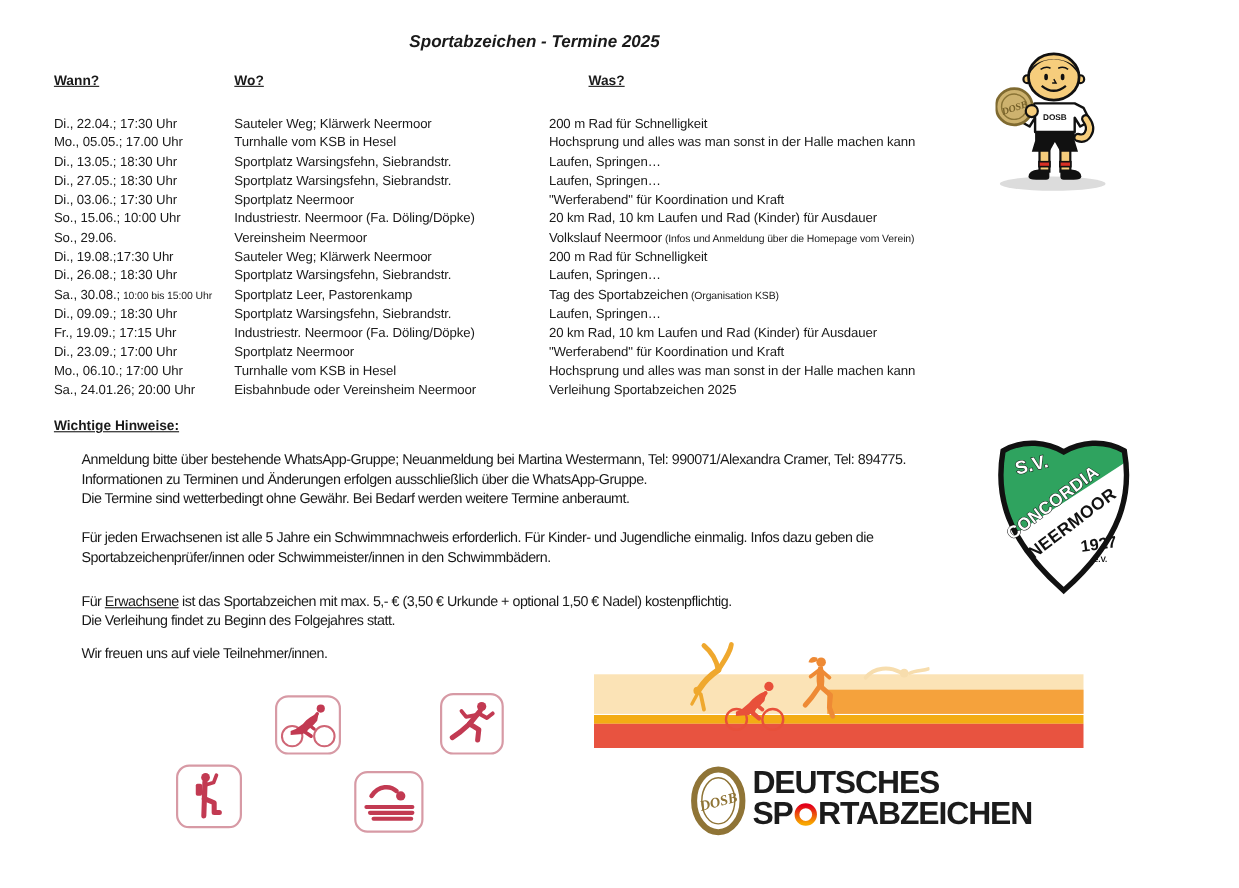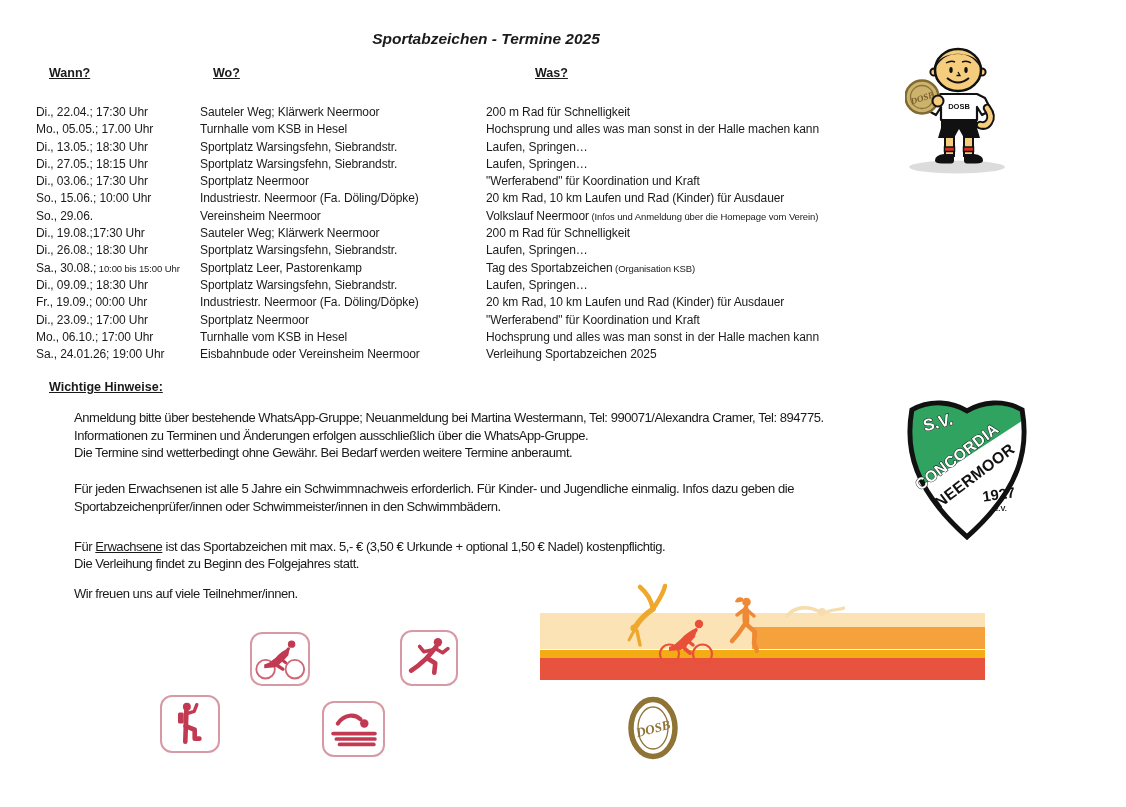--- a/index.html
+++ b/index.html
@@ -12,21 +12,21 @@
   #doc-title{
     left:0;top:30px;width:972px;text-align:center;
     font-size:15.5px;font-weight:bold;font-style:italic;letter-spacing:0;
   }
   
   .col-header{
     top:66px;font-size:12.5px;font-weight:bold;text-decoration:underline;white-space:nowrap;
   }
   
   #schedule{
-    left:36px;top:104px;display:grid;
+    left:49px;top:104px;display:grid;
     grid-template-columns:164px 286px 570px;
     grid-auto-rows:17.3px;
     font-size:12px;letter-spacing:-0.1px;line-height:17.3px;white-space:nowrap;
   }
   .tr{display:contents;}
   .td{overflow:visible;}
   .sm{font-size:9.5px;}
   
   .note-line{left:49px;font-size:13px;letter-spacing:-0.45px;white-space:nowrap;margin-left:25px;}
   #notes-heading{left:49px;top:380px;font-size:12.5px;font-weight:bold;text-decoration:underline;letter-spacing:0;}
@@ -70,21 +70,21 @@
       <div class="td"><span>Mo., 05.05.; 17.00 Uhr</span><span class="sm"></span></div>
       <div class="td">Turnhalle vom KSB in Hesel</div>
       <div class="td"><span>Hochsprung und alles was man sonst in der Halle machen kann</span><span class="sm"></span></div>
     </div>
     <div class="tr">
       <div class="td"><span>Di., 13.05.; 18:30 Uhr</span><span class="sm"></span></div>
       <div class="td">Sportplatz Warsingsfehn, Siebrandstr.</div>
       <div class="td"><span>Laufen, Springen…</span><span class="sm"></span></div>
     </div>
     <div class="tr">
-      <div class="td"><span>Di., 27.05.; 18:15 Uhr</span><span class="sm"></span></div>
+      <div class="td"><span>Di., 27.05.; 18:30 Uhr</span><span class="sm"></span></div>
       <div class="td">Sportplatz Warsingsfehn, Siebrandstr.</div>
       <div class="td"><span>Laufen, Springen…</span><span class="sm"></span></div>
     </div>
     <div class="tr">
       <div class="td"><span>Di., 03.06.; 17:30 Uhr</span><span class="sm"></span></div>
       <div class="td">Sportplatz Neermoor</div>
       <div class="td"><span>"Werferabend" für Koordination und Kraft</span><span class="sm"></span></div>
     </div>
     <div class="tr">
       <div class="td"><span>So., 15.06.; 10:00 Uhr</span><span class="sm"></span></div>
@@ -110,36 +110,36 @@
       <div class="td"><span>Sa., 30.08.;</span><span class="sm"> 10:00 bis 15:00 Uhr</span></div>
       <div class="td">Sportplatz Leer, Pastorenkamp</div>
       <div class="td"><span>Tag des Sportabzeichen</span><span class="sm"> (Organisation KSB)</span></div>
     </div>
     <div class="tr">
       <div class="td"><span>Di., 09.09.; 18:30 Uhr</span><span class="sm"></span></div>
       <div class="td">Sportplatz Warsingsfehn, Siebrandstr.</div>
       <div class="td"><span>Laufen, Springen…</span><span class="sm"></span></div>
     </div>
     <div class="tr">
-      <div class="td"><span>Fr., 19.09.; 00:00 Uhr</span><span class="sm"></span></div>
+      <div class="td"><span>Fr., 19.09.; 17:15 Uhr</span><span class="sm"></span></div>
       <div class="td">Industriestr. Neermoor (Fa. Döling/Döpke)</div>
       <div class="td"><span>20 km Rad, 10 km Laufen und Rad (Kinder) für Ausdauer</span><span class="sm"></span></div>
     </div>
     <div class="tr">
       <div class="td"><span>Di., 23.09.; 17:00 Uhr</span><span class="sm"></span></div>
       <div class="td">Sportplatz Neermoor</div>
       <div class="td"><span>"Werferabend" für Koordination und Kraft</span><span class="sm"></span></div>
     </div>
     <div class="tr">
       <div class="td"><span>Mo., 06.10.; 17:00 Uhr</span><span class="sm"></span></div>
       <div class="td">Turnhalle vom KSB in Hesel</div>
       <div class="td"><span>Hochsprung und alles was man sonst in der Halle machen kann</span><span class="sm"></span></div>
     </div>
     <div class="tr">
-      <div class="td"><span>Sa., 24.01.26; 19:00 Uhr</span><span class="sm"></span></div>
+      <div class="td"><span>Sa., 24.01.26; 20:00 Uhr</span><span class="sm"></span></div>
       <div class="td">Eisbahnbude oder Vereinsheim Neermoor</div>
       <div class="td"><span>Verleihung Sportabzeichen 2025</span><span class="sm"></span></div>
     </div>
 </div>
 
 <div class="abs" id="notes-heading">Wichtige Hinweise:</div>
 <div class="abs note-line" style="top:410px;">Anmeldung bitte über bestehende WhatsApp-Gruppe; Neuanmeldung bei Martina Westermann, Tel: 990071/Alexandra Cramer, Tel: 894775.</div>
 <div class="abs note-line" style="top:428px;">Informationen zu Terminen und Änderungen erfolgen ausschließlich über die WhatsApp-Gruppe.</div>
 <div class="abs note-line" style="top:445px;">Die Termine sind wetterbedingt ohne Gewähr. Bei Bedarf werden weitere Termine anberaumt.</div>
 <div class="abs note-line" style="top:481px;">Für jeden Erwachsenen ist alle 5 Jahre ein Schwimmnachweis erforderlich. Für Kinder- und Jugendliche einmalig. Infos dazu geben die</div>
@@ -242,20 +242,32 @@
     <path d="M54 9 C60 6 66 7 71 5" stroke="#f7ddad" stroke-width="3.2" fill="none" stroke-linecap="round"></path>
   </svg>
 </div>
 
 <div class="abs" id="footer-logo">
   <svg class="abs" style="left:0;top:0;" width="50" height="64" viewBox="0 0 50 64">
     <ellipse cx="25" cy="32" rx="22" ry="28.5" fill="#fff" stroke="#8f7436" stroke-width="5.5"></ellipse>
     <ellipse cx="25" cy="32" rx="15" ry="21" fill="none" stroke="#8f7436" stroke-width="1.3"></ellipse>
     <text x="25" y="37" text-anchor="middle" font-size="13" font-style="italic" font-weight="bold" font-family="Liberation Serif, serif" fill="#8f7436" transform="rotate(-15 25 32)">DOSB</text>
   </svg>
+  <div class="words">
+    <div>DEUTSCHES</div>
+    <div><span>SP</span><svg class="o-ring" width="21" height="21" viewBox="0 0 21 21">
+          <defs>
+            <linearGradient id="oGrad" x1="0" y1="0" x2="0" y2="1">
+              <stop offset="0" stop-color="#e2001a"></stop>
+              <stop offset="1" stop-color="#f7a600"></stop>
+            </linearGradient>
+          </defs>
+          <circle cx="10.5" cy="10.5" r="8" fill="none" stroke="url(#oGrad)" stroke-width="4.4"></circle>
+        </svg><span>RTABZEICHEN</span></div>
+  </div>
 </div>
 
 <div class="abs tile" id="tile-cycling">
   <svg width="52" height="44" viewBox="0 0 56 46">
     <circle cx="12.5" cy="34" r="10" fill="none" stroke="#cf6575" stroke-width="2"></circle>
     <circle cx="44" cy="34" r="10" fill="none" stroke="#cf6575" stroke-width="2"></circle>
     <circle cx="40.5" cy="7" r="4" fill="#c23a52"></circle>
     <path d="M38.5 11 C33 13 27 17 23 22 L16 27 L11 29 L11 33 L23 32 C28 28 33 24 37 19 Z" fill="#c23a52"></path>
     <path d="M37 12 L29 23 L34 27" stroke="#c23a52" stroke-width="3.2" fill="none" stroke-linecap="round" stroke-linejoin="round"></path>
     <path d="M28 21 L25 30 L31 34" stroke="#c23a52" stroke-width="3.6" fill="none" stroke-linecap="round" stroke-linejoin="round"></path>

